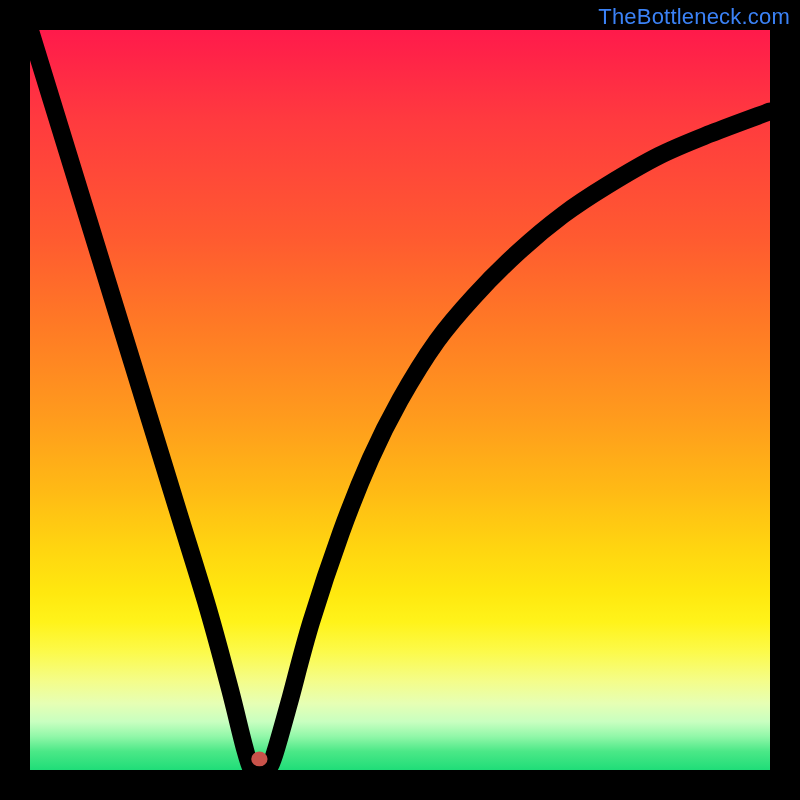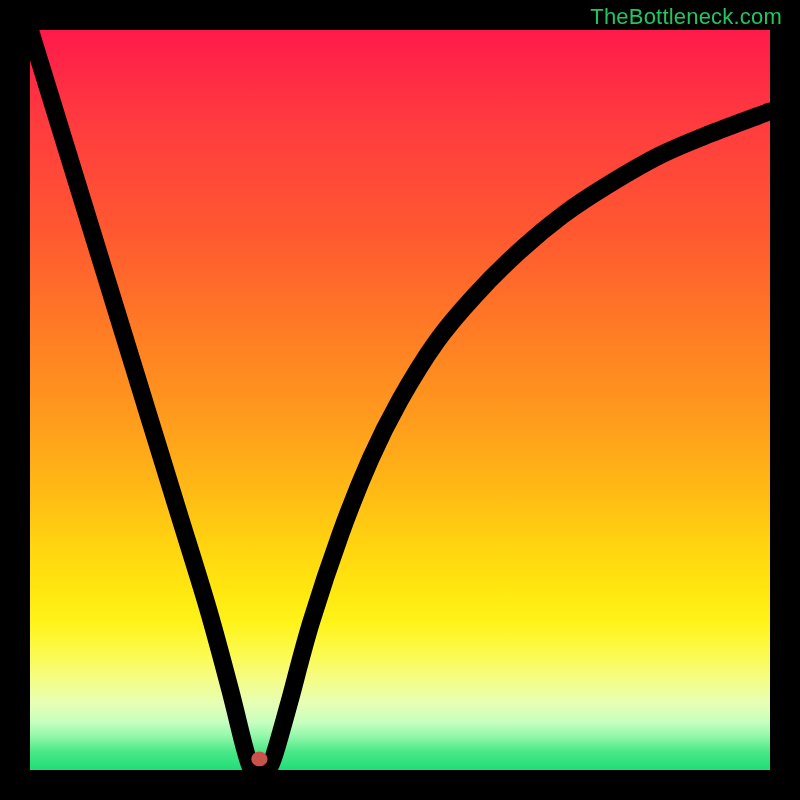--- a/index.html
+++ b/index.html
@@ -59,22 +59,22 @@
     stroke-linecap: round;
     stroke-linejoin: round;
   }
   .marker-dot {
     fill: #c9524a;
     stroke: none;
   }
   .watermark {
     position: absolute;
     top: 4px;
-    right: 18px;
-    color: #22c55e;
+    right: 10px;
+    color: #3b82f6;
     font-size: 22px;
     letter-spacing: 0.2px;
     font-weight: 400;
   }
 </style>
 </head>
 <body>
 
 <div class="outer">
   <div class="watermark">TheBottleneck.com</div>

